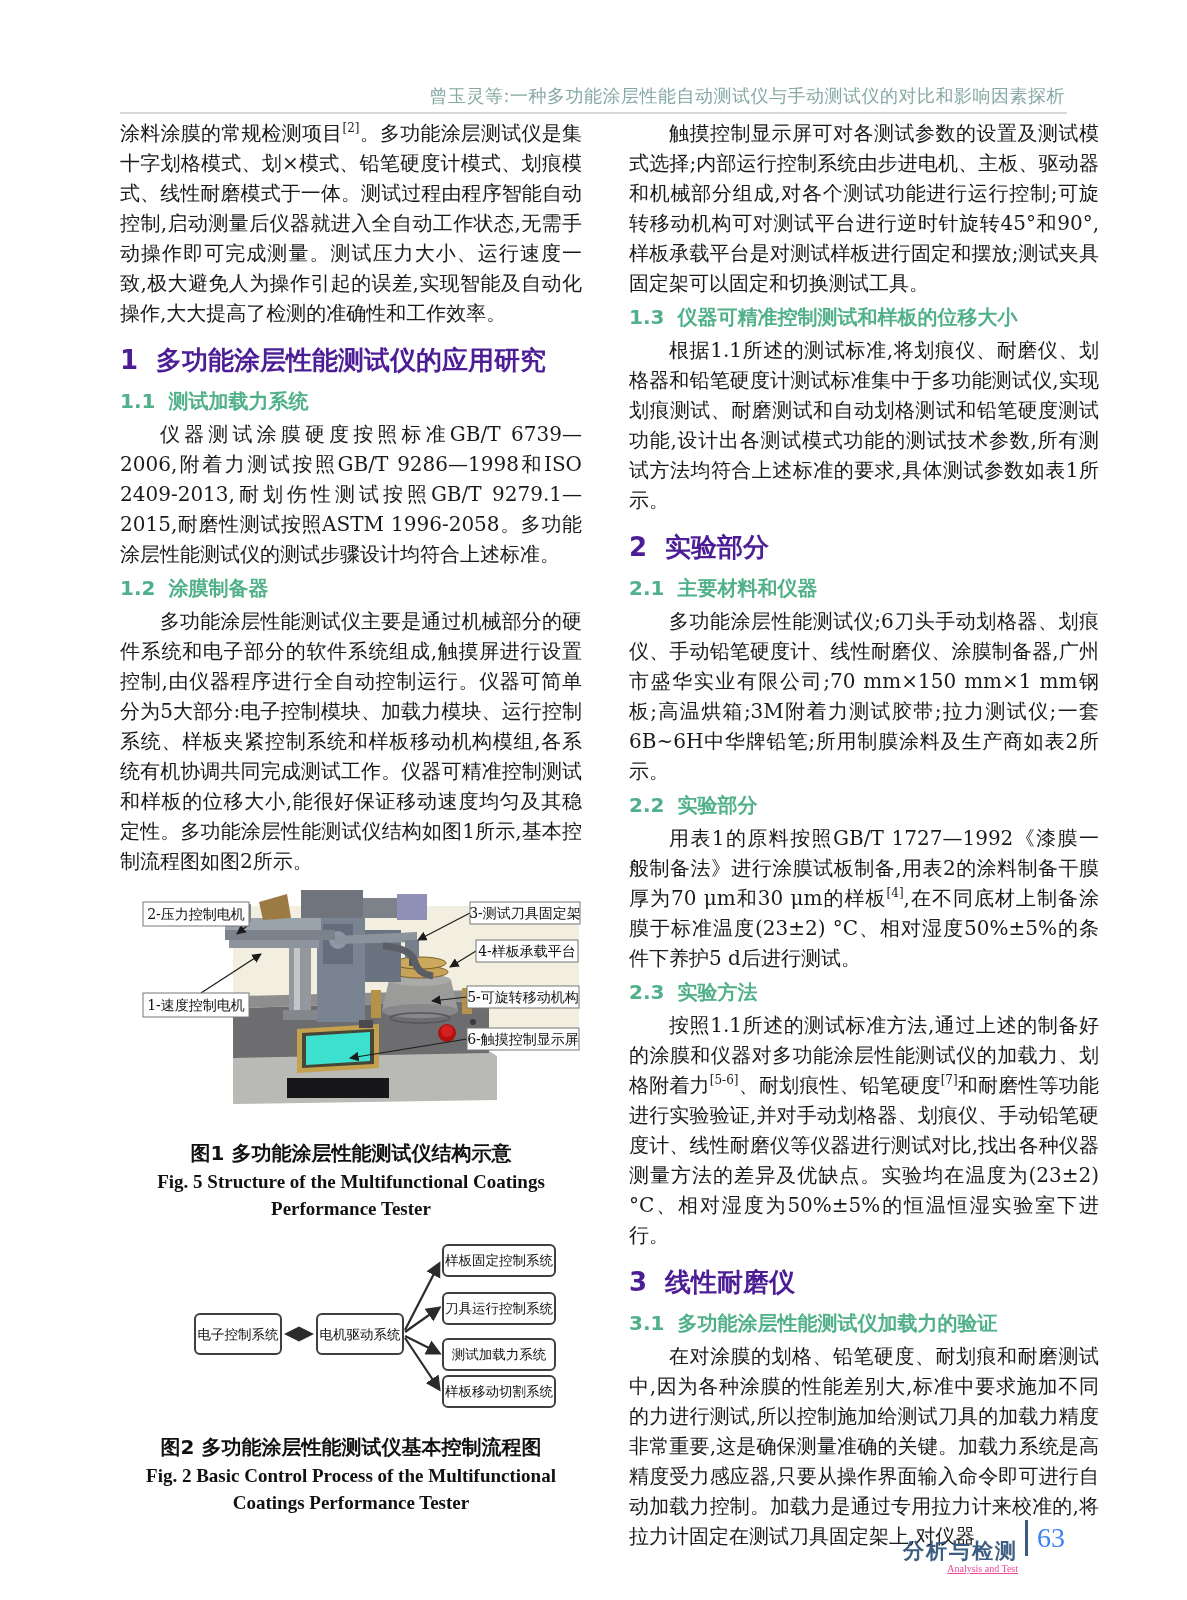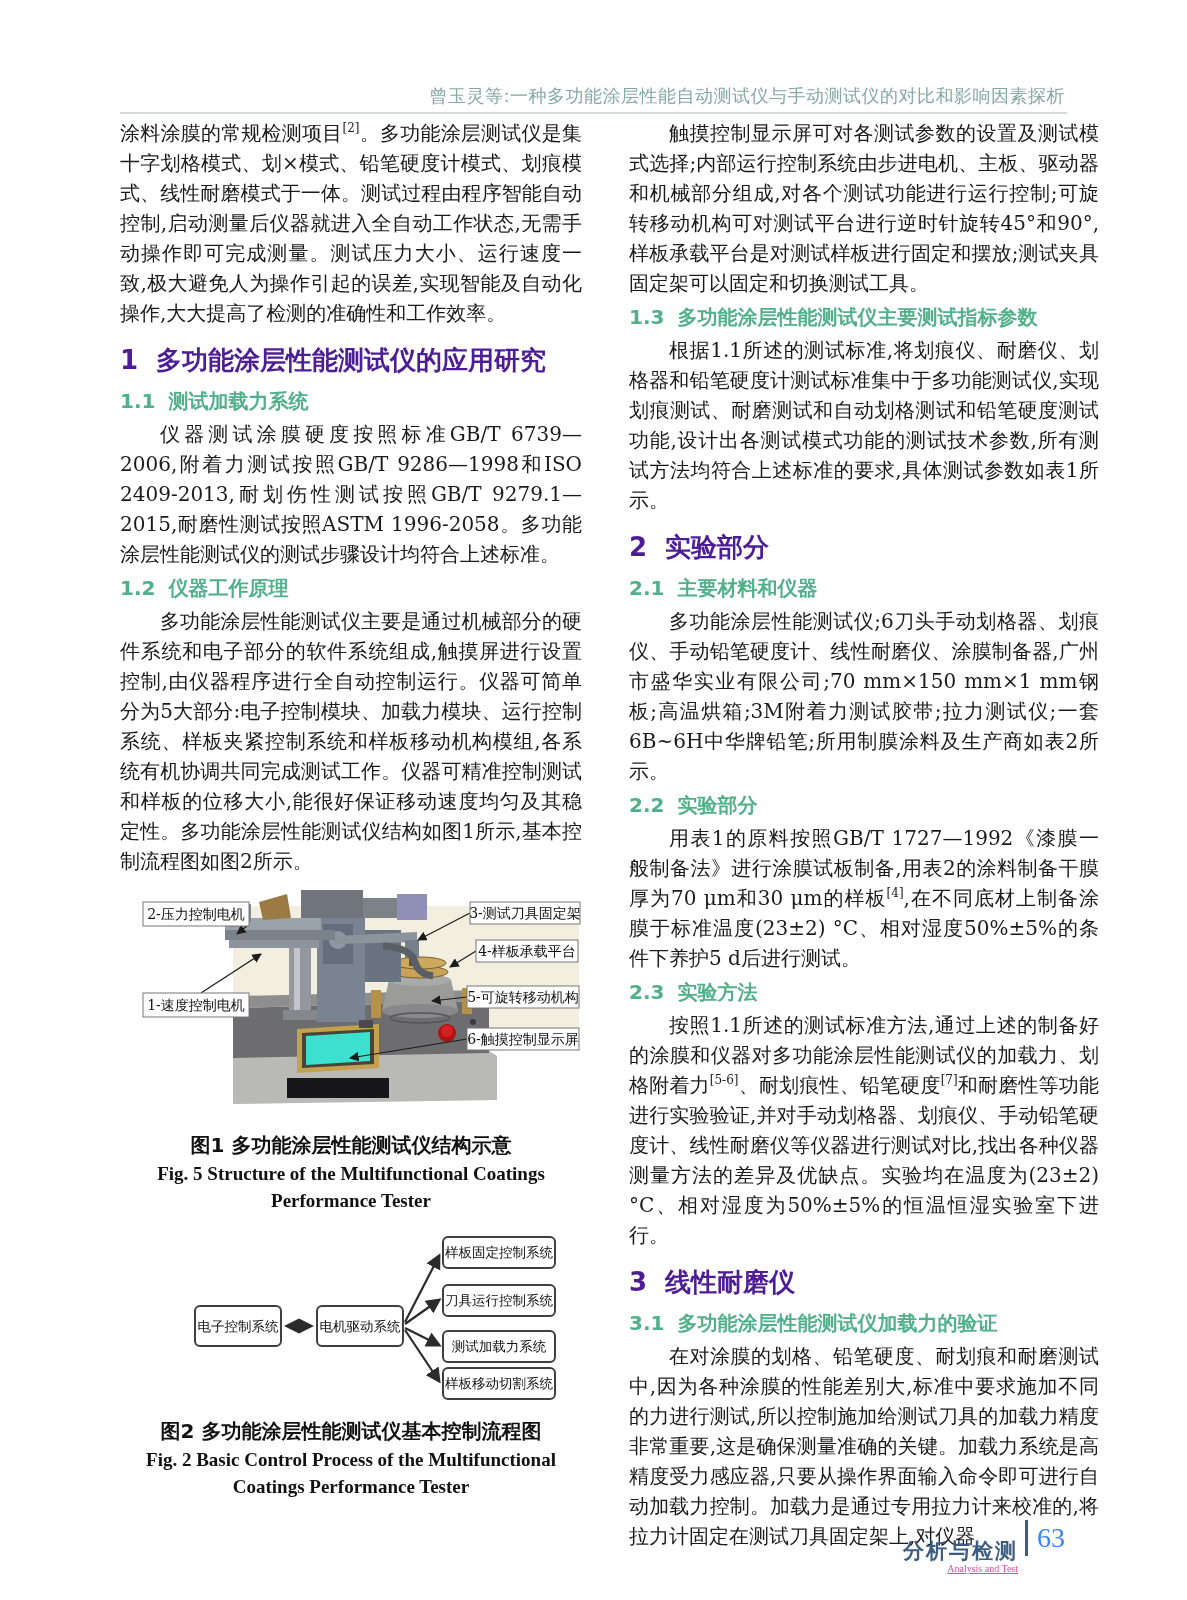--- a/index.html
+++ b/index.html
@@ -10,21 +10,21 @@
   .col-left{left:120px;width:462px;}
   .col-right{left:629px;width:470px;}
   p.body{margin:0;font-size:20px;line-height:30px;text-align:justify;}
   p.indent{text-indent:2em;}
   sup{font-size:12px;line-height:0;}
   .sec{margin:15px 0 9px 0;font-family:"DejaVu Sans","Liberation Sans",sans-serif;font-weight:bold;font-size:26px;color:#4c1d95;}
   .sec .ttl{margin-left:18px;}
   .subsec{margin:5px 0 4px 0;font-family:"DejaVu Sans","Liberation Sans",sans-serif;font-weight:bold;font-size:20px;color:#50b089;line-height:28px;}
   .subsec .ttl{margin-left:13px;}
   .figwrap{margin:0;}
-  .cap-cn{text-align:center;font-family:"DejaVu Sans","Liberation Sans",sans-serif;font-weight:bold;font-size:20px;line-height:30px;margin-top:6px;color:#111;}
+  .cap-cn{text-align:center;font-family:"DejaVu Sans","Liberation Sans",sans-serif;font-weight:bold;font-size:20px;line-height:30px;margin-top:14px;color:#111;}
   .cap-en{text-align:center;font-family:"Liberation Serif","DejaVu Serif",serif;font-weight:bold;font-size:19px;line-height:27px;color:#111;}
   .footer{position:absolute;top:1500px;right:122px;display:flex;align-items:center;}
   .f-left{text-align:right;}
   .f-cn{font-family:"DejaVu Sans","Liberation Sans",sans-serif;font-weight:bold;font-size:21px;letter-spacing:2px;color:#3c5c80;line-height:22px;margin-top:40px;}
   .f-en{font-family:"Liberation Serif","DejaVu Serif",serif;font-size:10px;color:#ec4899;line-height:14px;text-decoration:underline;}
   .f-bar{width:3px;height:36px;background:#3c5c80;margin:0 9px 0 7px;}
   .f-num{font-family:"Liberation Serif","DejaVu Serif",serif;font-size:28px;color:#3b82f6;}
   svg .lbl{font-family:"DejaVu Serif","Liberation Serif",serif;font-size:14px;fill:#111;}
   svg .node-lbl{font-family:"DejaVu Serif","Liberation Serif",serif;font-size:13.5px;fill:#111;}
 </style>
@@ -38,21 +38,21 @@
   <p class="body"><span>涂料涂膜的常规检测项目</span><sup>[2]</sup><span>。多功能涂层测试仪是集十字划格模式、划×模式、铅笔硬度计模式、划痕模式、线性耐磨模式于一体。测试过程由程序智能自动控制,启动测量后仪器就进入全自动工作状态,无需手动操作即可完成测量。测试压力大小、运行速度一致,极大避免人为操作引起的误差,实现智能及自动化操作,大大提高了检测的准确性和工作效率。</span></p>
 
   <div class="sec">
     <span class="num">1</span><span class="ttl">多功能涂层性能测试仪的应用研究</span>
   </div>
   <div class="subsec">
     <span class="num">1.1</span><span class="ttl">测试加载力系统</span>
   </div>
   <p class="body indent">仪器测试涂膜硬度按照标准GB/T 6739—2006,附着力测试按照GB/T 9286—1998和ISO 2409-2013,耐划伤性测试按照GB/T 9279.1—2015,耐磨性测试按照ASTM 1996-2058。多功能涂层性能测试仪的测试步骤设计均符合上述标准。</p>
   <div class="subsec">
-    <span class="num">1.2</span><span class="ttl">仪器工作原理</span>
+    <span class="num">1.2</span><span class="ttl">涂膜制备器</span>
   </div>
   <p class="body indent">多功能涂层性能测试仪主要是通过机械部分的硬件系统和电子部分的软件系统组成,触摸屏进行设置控制,由仪器程序进行全自动控制运行。仪器可简单分为5大部分:电子控制模块、加载力模块、运行控制系统、样板夹紧控制系统和样板移动机构模组,各系统有机协调共同完成测试工作。仪器可精准控制测试和样板的位移大小,能很好保证移动速度均匀及其稳定性。多功能涂层性能测试仪结构如图1所示,基本控制流程图如图2所示。</p>
 
   <div class="figwrap" style="margin-top:4px;">
     <svg width="462" height="240" viewBox="0 0 460 240">
       <defs>
         <marker id="ah" viewBox="0 0 10 10" refX="9" refY="5" markerWidth="8" markerHeight="8" orient="auto-start-reverse">
           <path d="M0,0 L10,5 L0,10 z" fill="#1c1c1c"></path>
         </marker>
       </defs>
@@ -173,21 +173,21 @@
     <div class="cap-en">
       <div>Fig. 2  Basic Control Process of the Multifunctional</div>
       <div>Coatings Performance Tester</div>
     </div>
   </div>
 </div>
 
 <div class="col col-right">
   <p class="body indent">触摸控制显示屏可对各测试参数的设置及测试模式选择;内部运行控制系统由步进电机、主板、驱动器和机械部分组成,对各个测试功能进行运行控制;可旋转移动机构可对测试平台进行逆时针旋转45°和90°,样板承载平台是对测试样板进行固定和摆放;测试夹具固定架可以固定和切换测试工具。</p>
   <div class="subsec">
-    <span class="num">1.3</span><span class="ttl">多功能涂层性能测试仪主要测试指标参数</span>
+    <span class="num">1.3</span><span class="ttl">仪器可精准控制测试和样板的位移大小</span>
   </div>
   <p class="body indent">根据1.1所述的测试标准,将划痕仪、耐磨仪、划格器和铅笔硬度计测试标准集中于多功能测试仪,实现划痕测试、耐磨测试和自动划格测试和铅笔硬度测试功能,设计出各测试模式功能的测试技术参数,所有测试方法均符合上述标准的要求,具体测试参数如表1所示。</p>
 
   <div class="sec">
     <span class="num">2</span><span class="ttl">实验部分</span>
   </div>
   <div class="subsec">
     <span class="num">2.1</span><span class="ttl">主要材料和仪器</span>
   </div>
   <p class="body indent">多功能涂层性能测试仪;6刀头手动划格器、划痕仪、手动铅笔硬度计、线性耐磨仪、涂膜制备器,广州市盛华实业有限公司;70 mm×150 mm×1 mm钢板;高温烘箱;3M附着力测试胶带;拉力测试仪;一套6B~6H中华牌铅笔;所用制膜涂料及生产商如表2所示。</p>

